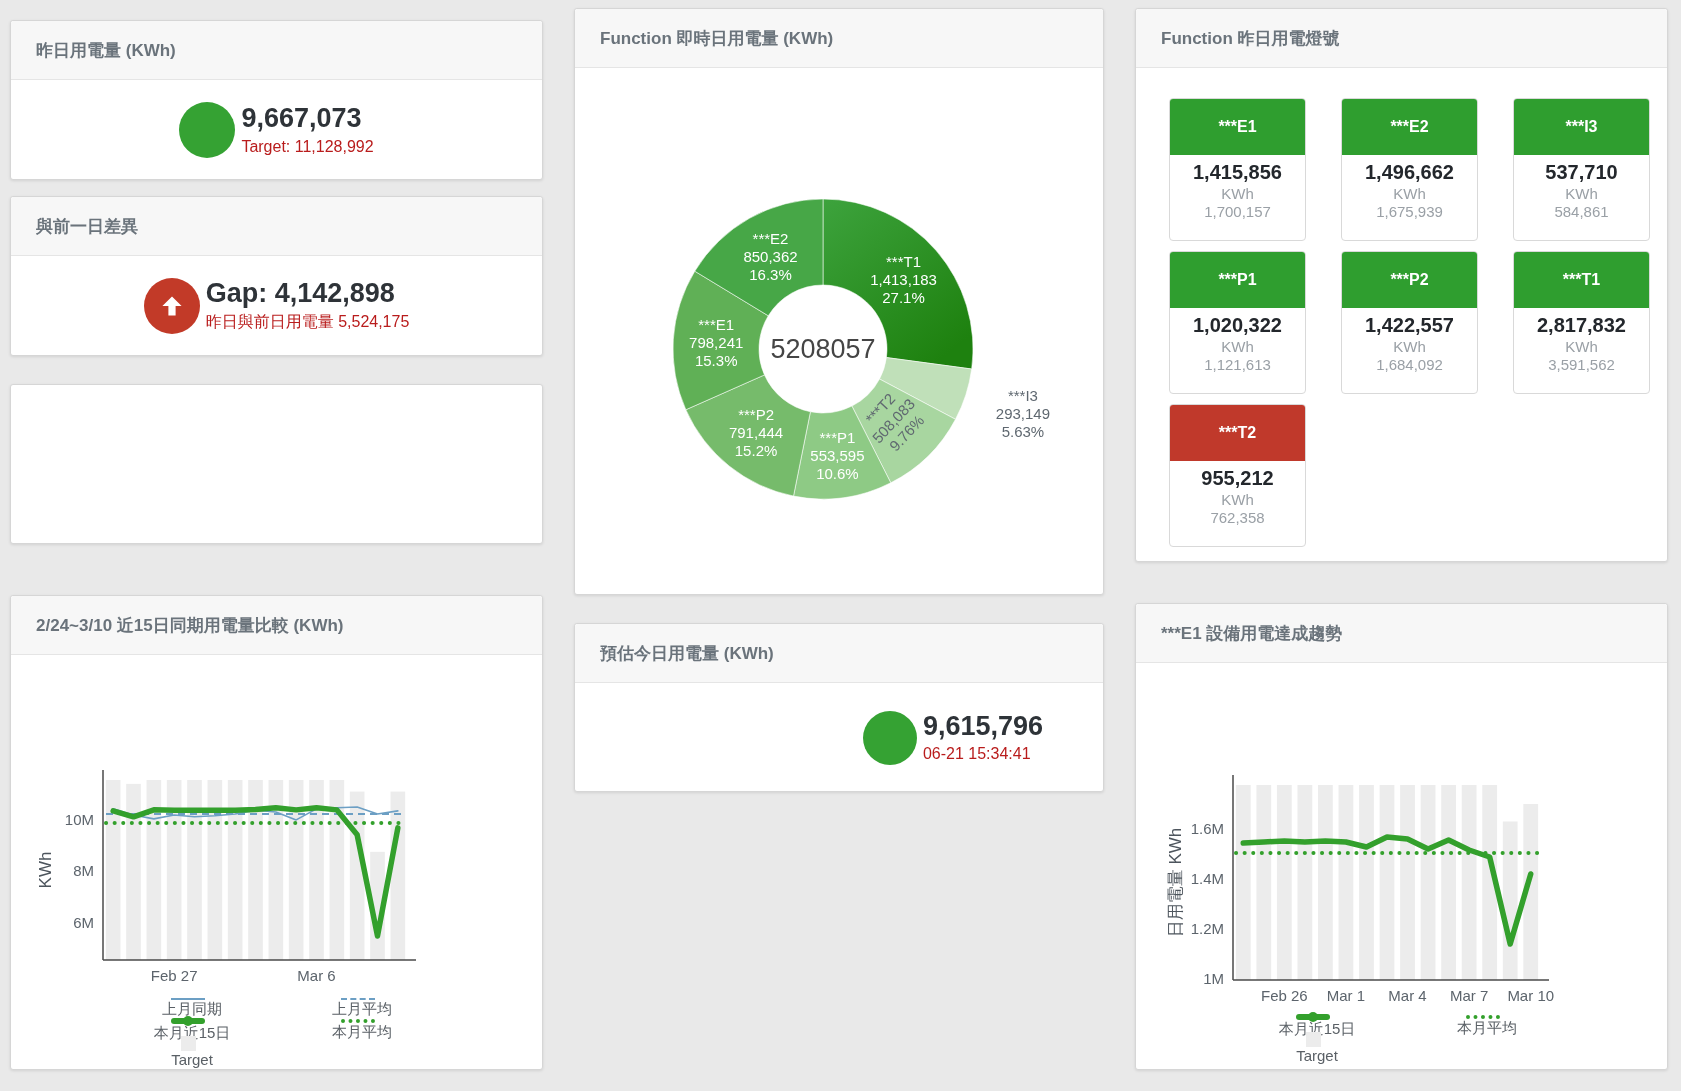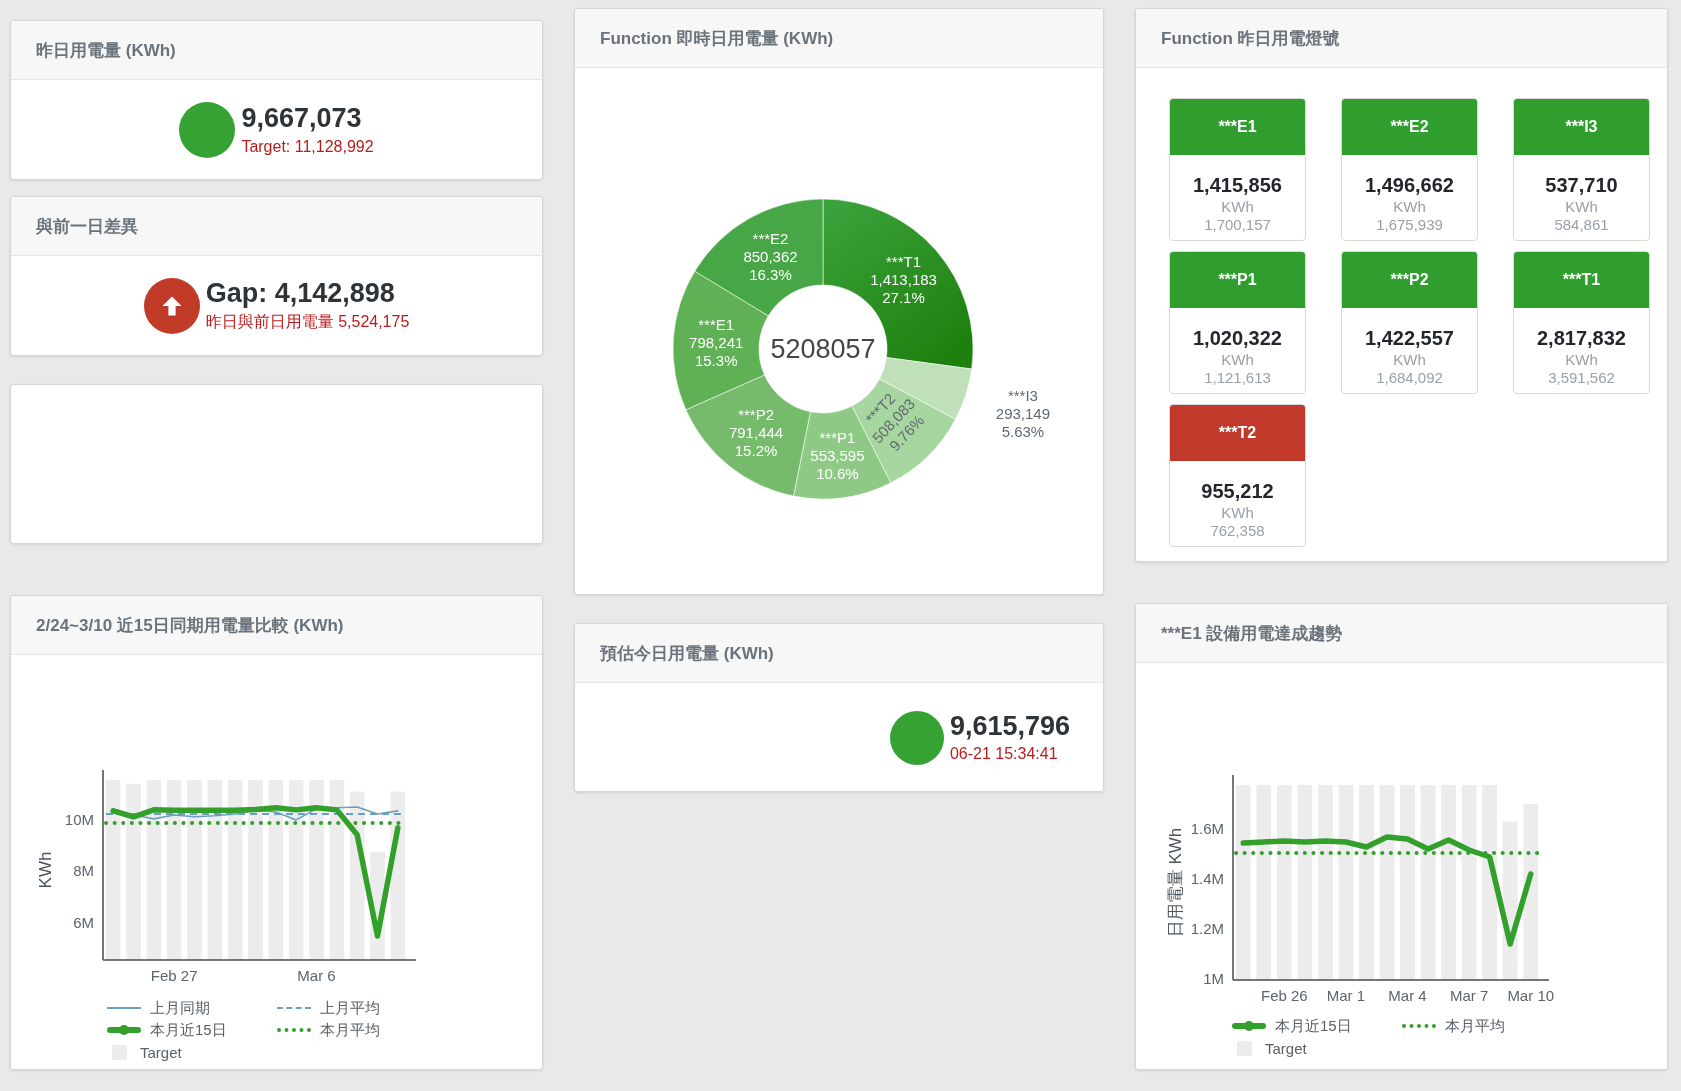--- a/index.html
+++ b/index.html
@@ -3,36 +3,36 @@
 <meta charset="utf-8">
 <style>
   html,body{margin:0;padding:0;background:#e9e9e9;font-family:"Liberation Sans",sans-serif;}
   .stage{position:relative;width:1681px;height:1091px;background:#e9e9e9;overflow:hidden;}
   .panel{position:absolute;background:#fff;border:1px solid #d6d6d6;border-radius:3px;box-shadow:0 1px 3px rgba(0,0,0,.10);}
   .phead{height:58px;background:#f7f7f7;border-bottom:1px solid #e5e5e5;border-radius:3px 3px 0 0;
          display:flex;align-items:center;padding:0 25px;font-size:17px;font-weight:bold;color:#6a737b;}
   .pbody{position:relative;}
   
   .stat{display:flex;align-items:center;justify-content:center;gap:6px;height:100%;}
-  .stat.est{justify-content:flex-end;padding-right:33px;}
+  .stat.est{justify-content:flex-end;padding-right:60px;}
   .dot{width:56px;height:56px;border-radius:50%;display:flex;align-items:center;justify-content:center;flex:0 0 auto;}
   .sval{font-size:27px;font-weight:bold;color:#2e3338;line-height:1.1;white-space:nowrap;}
   .ssub{font-size:16px;color:#b91c1c;margin-top:4px;white-space:nowrap;}
   
   .tilegrid{position:relative;height:100%;}
   .tile{position:absolute;width:135px;height:141px;background:#fff;border:1px solid #d9d9d9;border-radius:4px;text-align:center;overflow:hidden;}
   .thead{height:56px;display:flex;align-items:center;justify-content:center;color:#fff;font-weight:bold;font-size:16px;}
-  .tval{font-size:20px;font-weight:bold;color:#23272c;margin-top:19px;}
+  .tval{font-size:20px;font-weight:bold;color:#23272c;margin-top:6px;}
   .tunit{font-size:15px;color:#9aa0a6;margin-top:1px;}
   .ttar{font-size:15px;color:#9aa0a6;margin-top:1px;}
   
   svg text{font-family:"Liberation Sans",sans-serif;}
   .legend{font-size:15px;color:#5a6066;margin-left:96px;margin-top:-2px;}
   .lrow{display:flex;align-items:center;height:22px;}
-  .li{display:flex;align-items:center;width:170px;cursor:default;}
+  .li{display:flex;align-items:center;width:170px;cursor:default;flex-direction:column;}
   .samp{margin-right:9px;flex:0 0 auto;}
   .sline{width:34px;height:0;border-top:2px solid #6c9fc4;}
   .sdash{width:34px;height:0;border-top:2px dashed #6c9fc4;}
   .sthick{width:34px;height:6px;border-radius:3px;background:#33a02c;position:relative;}
   .sthick:after{content:"";position:absolute;left:12px;top:-2px;width:10px;height:10px;border-radius:50%;background:#33a02c;}
   .sdotg{width:34px;height:0;border-top:4px dotted #33a02c;}
   .ssq{width:15px;height:15px;background:#ececec;margin-left:5px;margin-right:13px;}
 </style>
 </head>
 <body>

